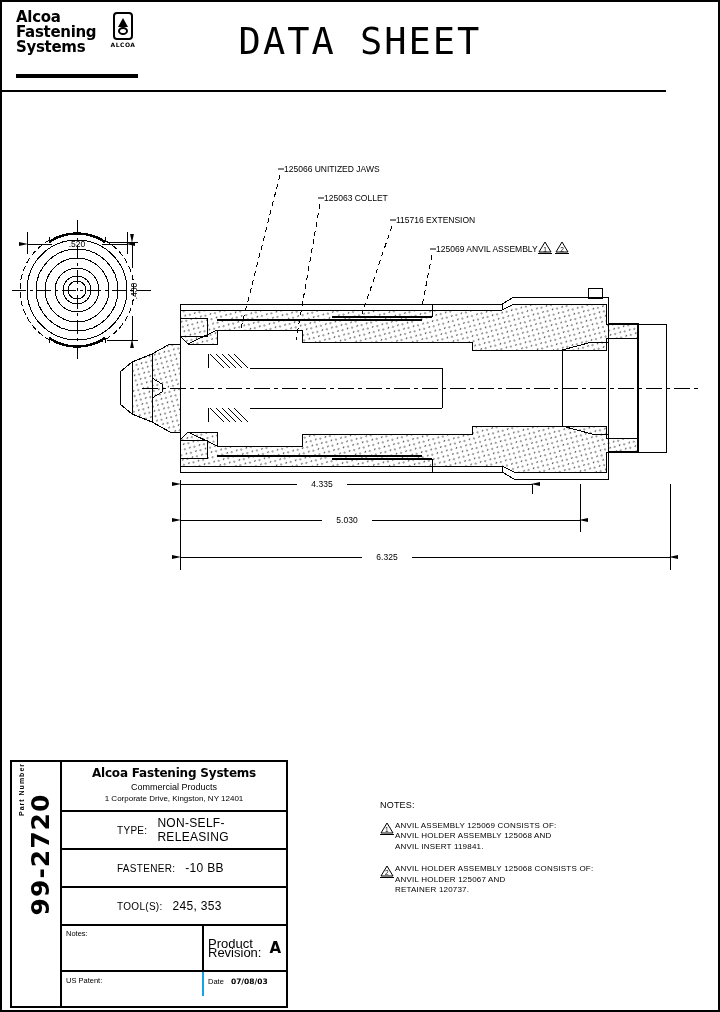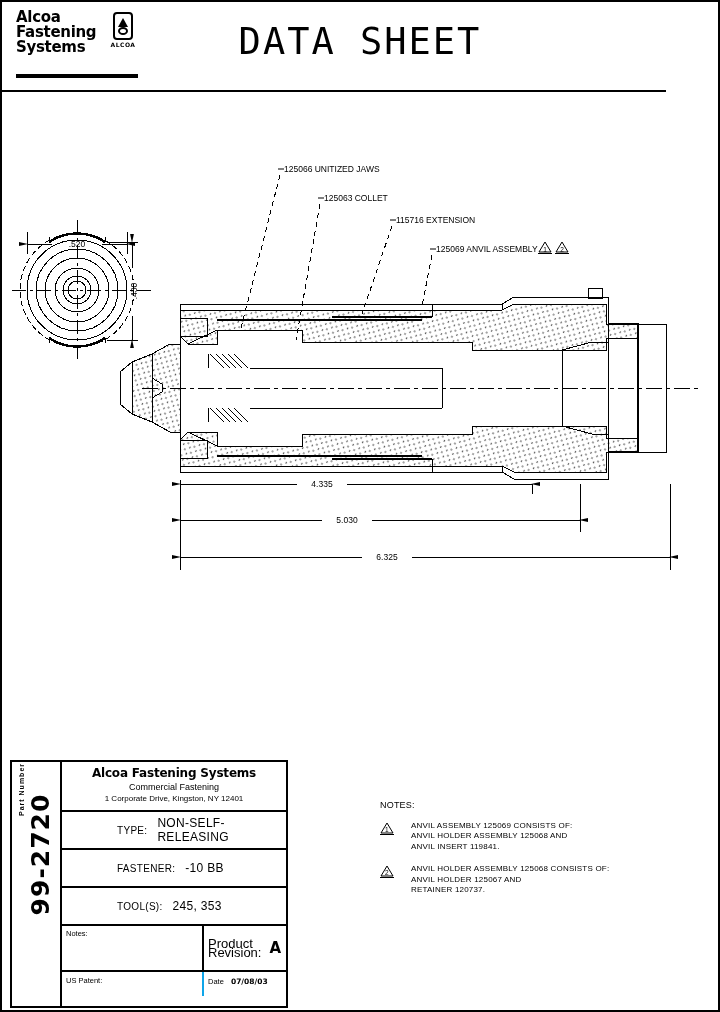--- a/index.html
+++ b/index.html
@@ -105,21 +105,21 @@
   .pat-cell{flex:1;padding:4px 0 0 4px;font-size:7.5px;border-right:2px solid #0ea5e9;}
   .date-cell{width:78px;padding:5px 0 0 4px;font-size:7.5px;}
   .date-val{font-family:"DejaVu Sans", sans-serif;font-weight:bold;font-size:7.5px;margin-left:5px;}
 
   
   .notes-area{
     position:absolute;left:378px;top:798px;width:300px;
     font-size:8px;line-height:10.5px;letter-spacing:0.2px;
   }
   .notes-head{font-size:9px;margin-bottom:10px;}
-  .note-item{display:flex;margin-bottom:12px;gap:16px;}
+  .note-item{display:flex;margin-bottom:12px;}
   .note-tri{
     width:15px;flex:0 0 15px;position:relative;height:12px;margin-top:1px;
   }
   .note-tri svg{position:absolute;left:0;top:0;}
   .note-lines div{white-space:nowrap;}
 </style>
 </head>
 <body>
 
 <div class="sheet">
@@ -323,21 +323,21 @@
   <div class="titleblock">
 
     <div class="pn-col">
       <div class="pn-number">99-2720</div>
       <div class="pn-label">Part Number</div>
     </div>
 
     <div class="tb-rows">
       <div class="tb-row tb-company">
         <div class="c1">Alcoa Fastening Systems</div>
-        <div class="c2">Commercial Fastening</div>
+        <div class="c2">Commercial Products</div>
         <div class="c3">1 Corporate Drive, Kingston, NY 12401</div>
       </div>
 
       <div class="tb-row tb-type">
         <span class="lbl">TYPE:</span>
         <span class="val">NON-SELF-RELEASING</span>
       </div>
 
       <div class="tb-row tb-fast">
         <span class="lbl">FASTENER:</span>

